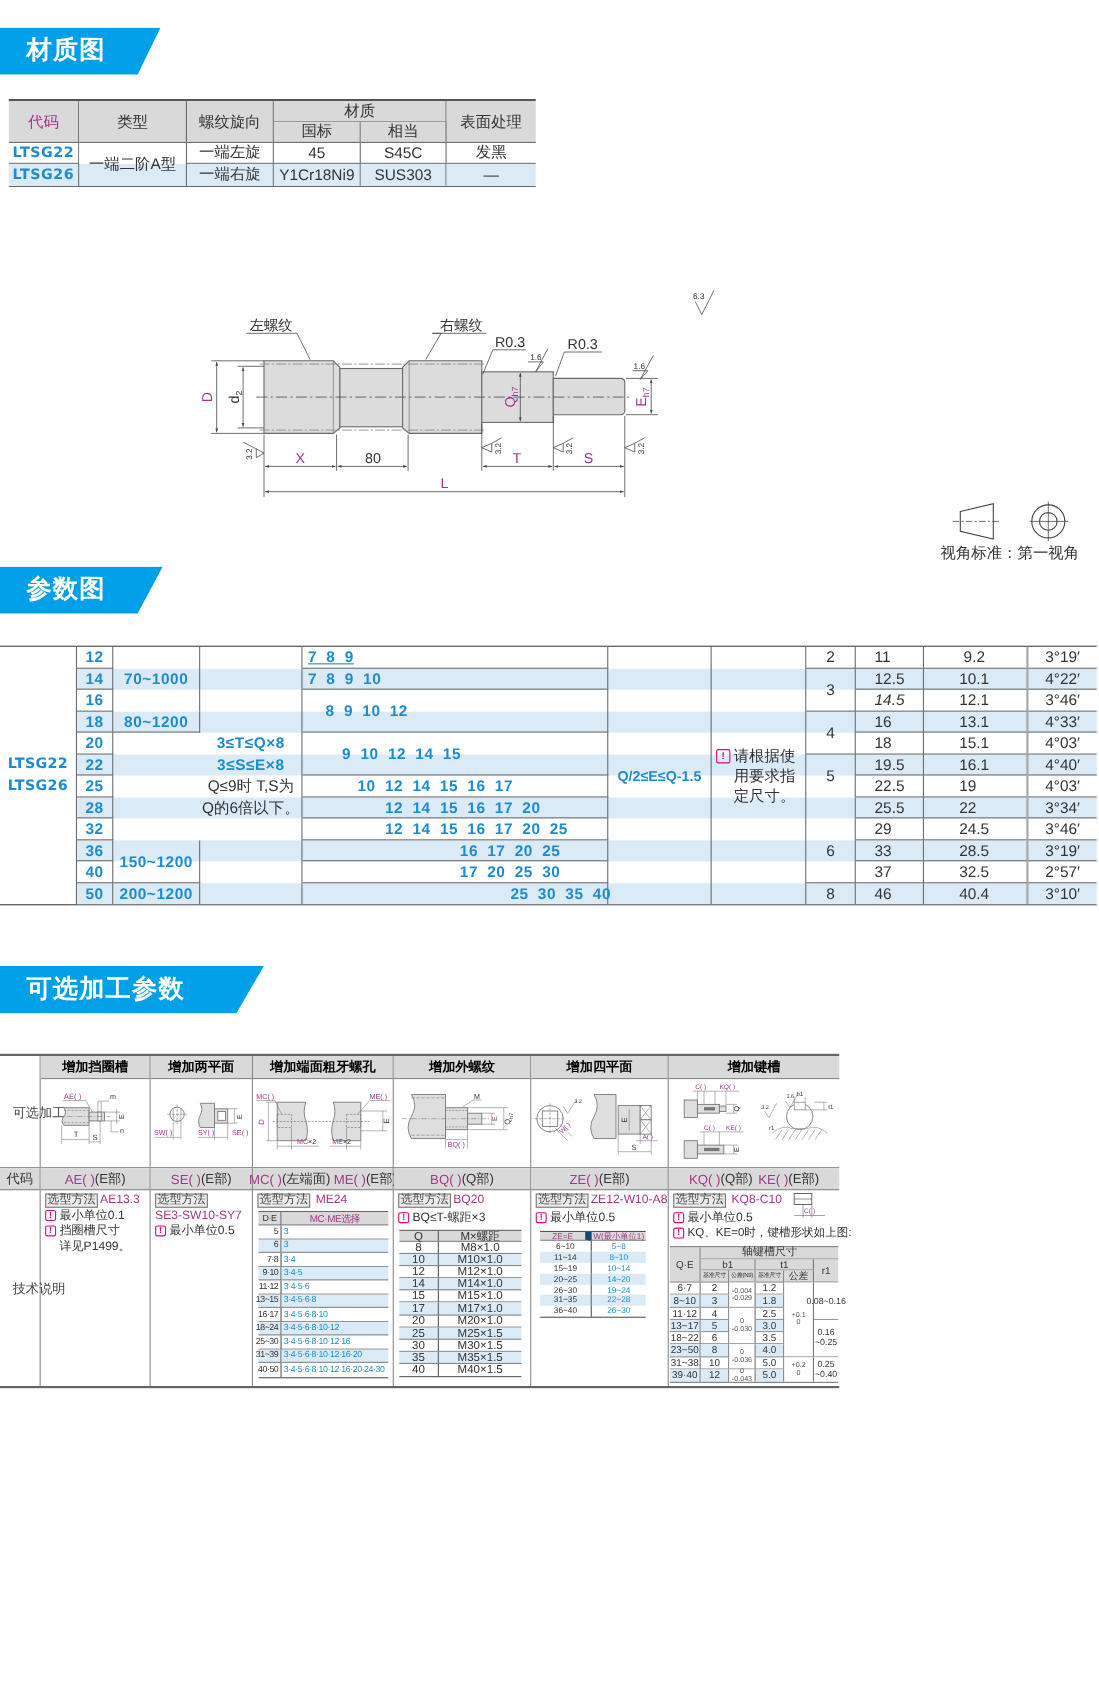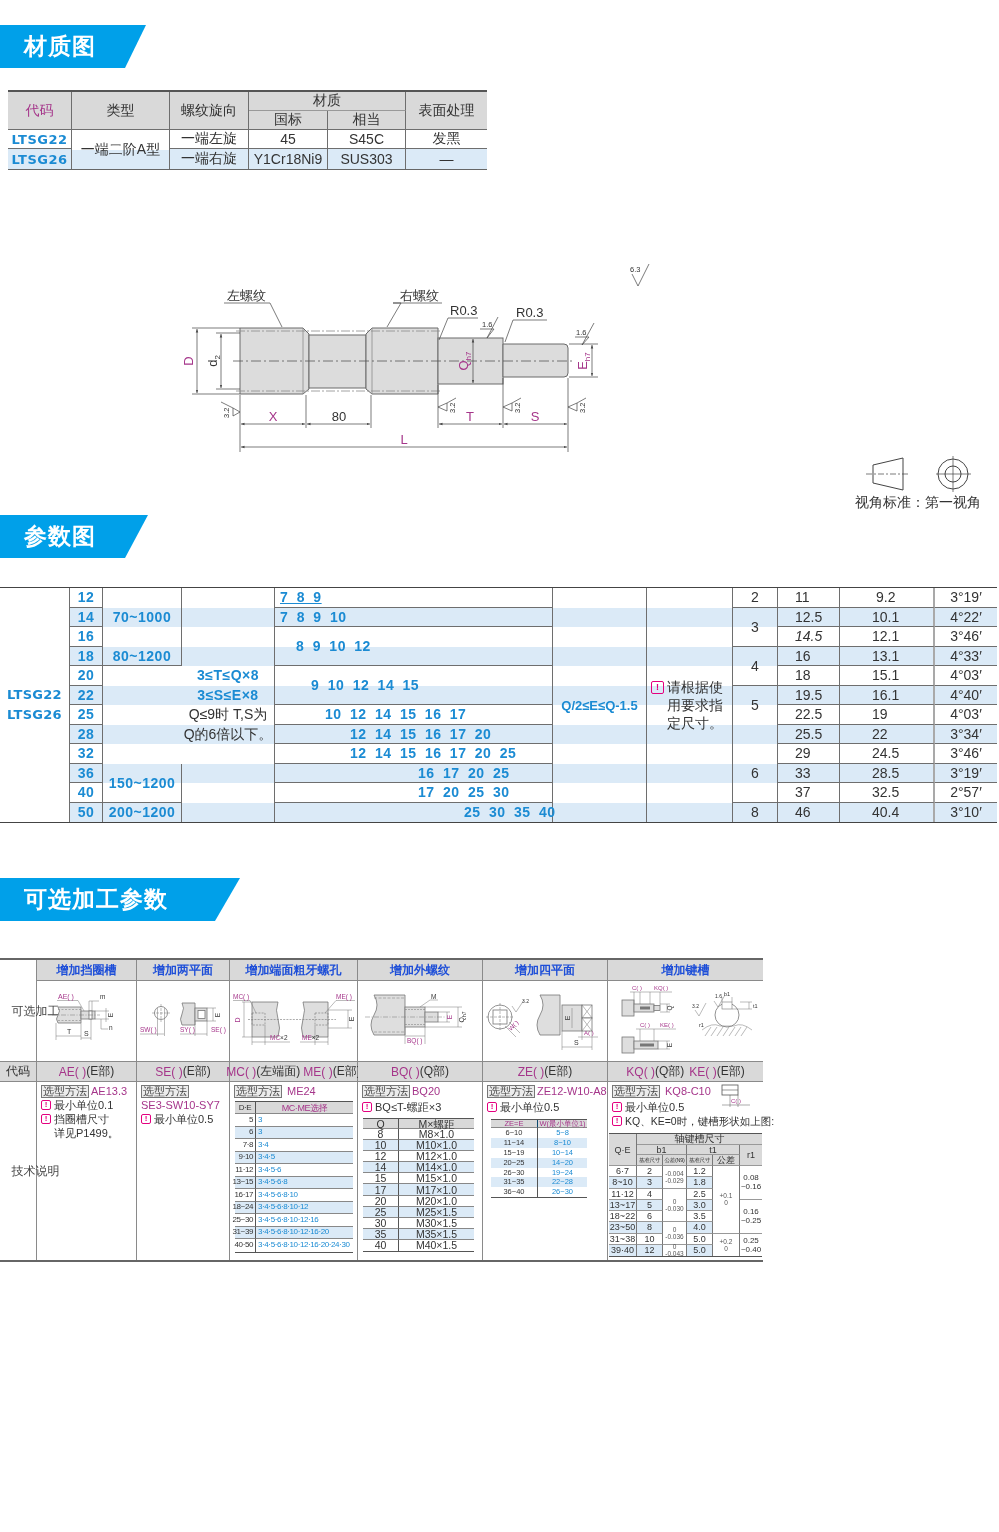--- a/index.html
+++ b/index.html
@@ -22,21 +22,21 @@
 .pt .xv{word-spacing:4px;}
 .pt .ln{height:19.5px;line-height:19.5px;white-space:nowrap;text-align:center;}
 .pt .ser{font-family:"DejaVu Sans",sans-serif;font-size:13px;height:20px;line-height:20px;letter-spacing:0.3px;font-weight:bold;color:#1b8bd3;}
 .pt .c9{border-right:2px solid #a9a9a9;}
 .warn{display:inline-flex;align-items:center;justify-content:center;width:13px;height:13px;border:1.5px solid #e4007f;border-radius:2px;color:#e4007f;font-size:9px;font-weight:bold;line-height:1;margin-right:3px;flex:none;font-family:"Liberation Sans",sans-serif;}
 .warn::before{content:"!";}
 .note{font-size:14px;line-height:18px;color:#333;white-space:nowrap;}
 .ot{font-size:11px;}
 .ot .br{border-right:1px solid #8a8a8a;}
 .ot .bb{border-bottom:1px solid #8a8a8a;}
-.ot .th{background:#d9d9d9;font-weight:bold;font-size:12px;color:#1d4ed8;}
+.ot .th{background:#d9d9d9;font-weight:bold;font-size:12px;color:#000000;}
 .ot .cd{background:#d9d9d9;font-size:12px;color:#333;}
 .vt{width:13px;font-size:12px;line-height:12px;word-break:break-all;text-align:center;color:#444;}
 .cell{position:relative;}
 .tech{padding:2px 4px 0 4px;line-height:14px;font-size:11px;color:#333;}
 .selrow{display:flex;align-items:center;height:14px;white-space:nowrap;}
 .sel{display:inline-block;border:1px solid #777;background:#ececec;padding:0 1px;font-size:11px;line-height:11px;height:13px;color:#444;margin-right:2px;}
 .nl{display:flex;align-items:center;height:14px;white-space:nowrap;}
 .nl .warn{width:10px;height:10px;font-size:8px;border-width:1.3px;}
 .mini{position:absolute;display:grid;}
 .mini > div{display:flex;align-items:center;white-space:nowrap;}
@@ -656,21 +656,21 @@
   <div class="cell tech br" style="grid-row:4;grid-column:6;">
     <div class="selrow">
         <span class="sel">选型方法</span>
         <span class="mag">ZE12-W10-A8</span>
       </div>
     <div class="nl" style="margin-top:2px;">
         <span class="warn"></span>
         <span>最小单位0.5</span>
       </div>
     <div class="mini" style="left:8px;top:37px;width:96px;grid-template-columns:47px 49px;grid-template-rows:8px repeat(7,9.9px);border-top:1px solid #555;border-bottom:1px solid #555;font-size:7.5px;">
-      <div class="h rb mag" style="border-right:1px solid #0c4a6e;">ZE=E</div>
+      <div class="h rb mag" style="border-right:6px solid #0c4a6e;">ZE=E</div>
       <div class="h rb mag">W(最小单位1)</div>
       <div class="kc">6~10</div>
         <div class="vb">5~8</div>
       <div class="kc stripe">11~14</div>
         <div class="vb stripe">8~10</div>
       <div class="kc">15~19</div>
         <div class="vb">10~14</div>
       <div class="kc stripe">20~25</div>
         <div class="vb stripe">14~20</div>
       <div class="kc">26~30</div>
@@ -755,21 +755,21 @@
           <span>-0.043</span>
         </div>
       <div class="w tol" style="grid-row:4/10;grid-column:5;">
           <span>+0.1</span>
           <span>0</span>
         </div>
       <div class="w tol" style="grid-row:10/12;grid-column:5;border-bottom:none;">
           <span>+0.2</span>
           <span>0</span>
         </div>
-      <div class="w" style="grid-row:4/7;grid-column:6;flex-direction:column;border-right:none;font-size:8px;line-height:9px;">
+      <div class="w" style="grid-row:4/7;grid-column:6;flex-direction:row;border-right:none;font-size:8px;line-height:9px;">
           <span>0.08</span>
           <span>~0.16</span>
         </div>
       <div class="w" style="grid-row:7/10;grid-column:6;flex-direction:column;border-right:none;font-size:8px;line-height:9px;">
           <span>0.16</span>
           <span>~0.25</span>
         </div>
       <div class="w" style="grid-row:10/12;grid-column:6;flex-direction:column;border-right:none;border-bottom:none;font-size:8px;line-height:9px;">
           <span>0.25</span>
           <span>~0.40</span>

